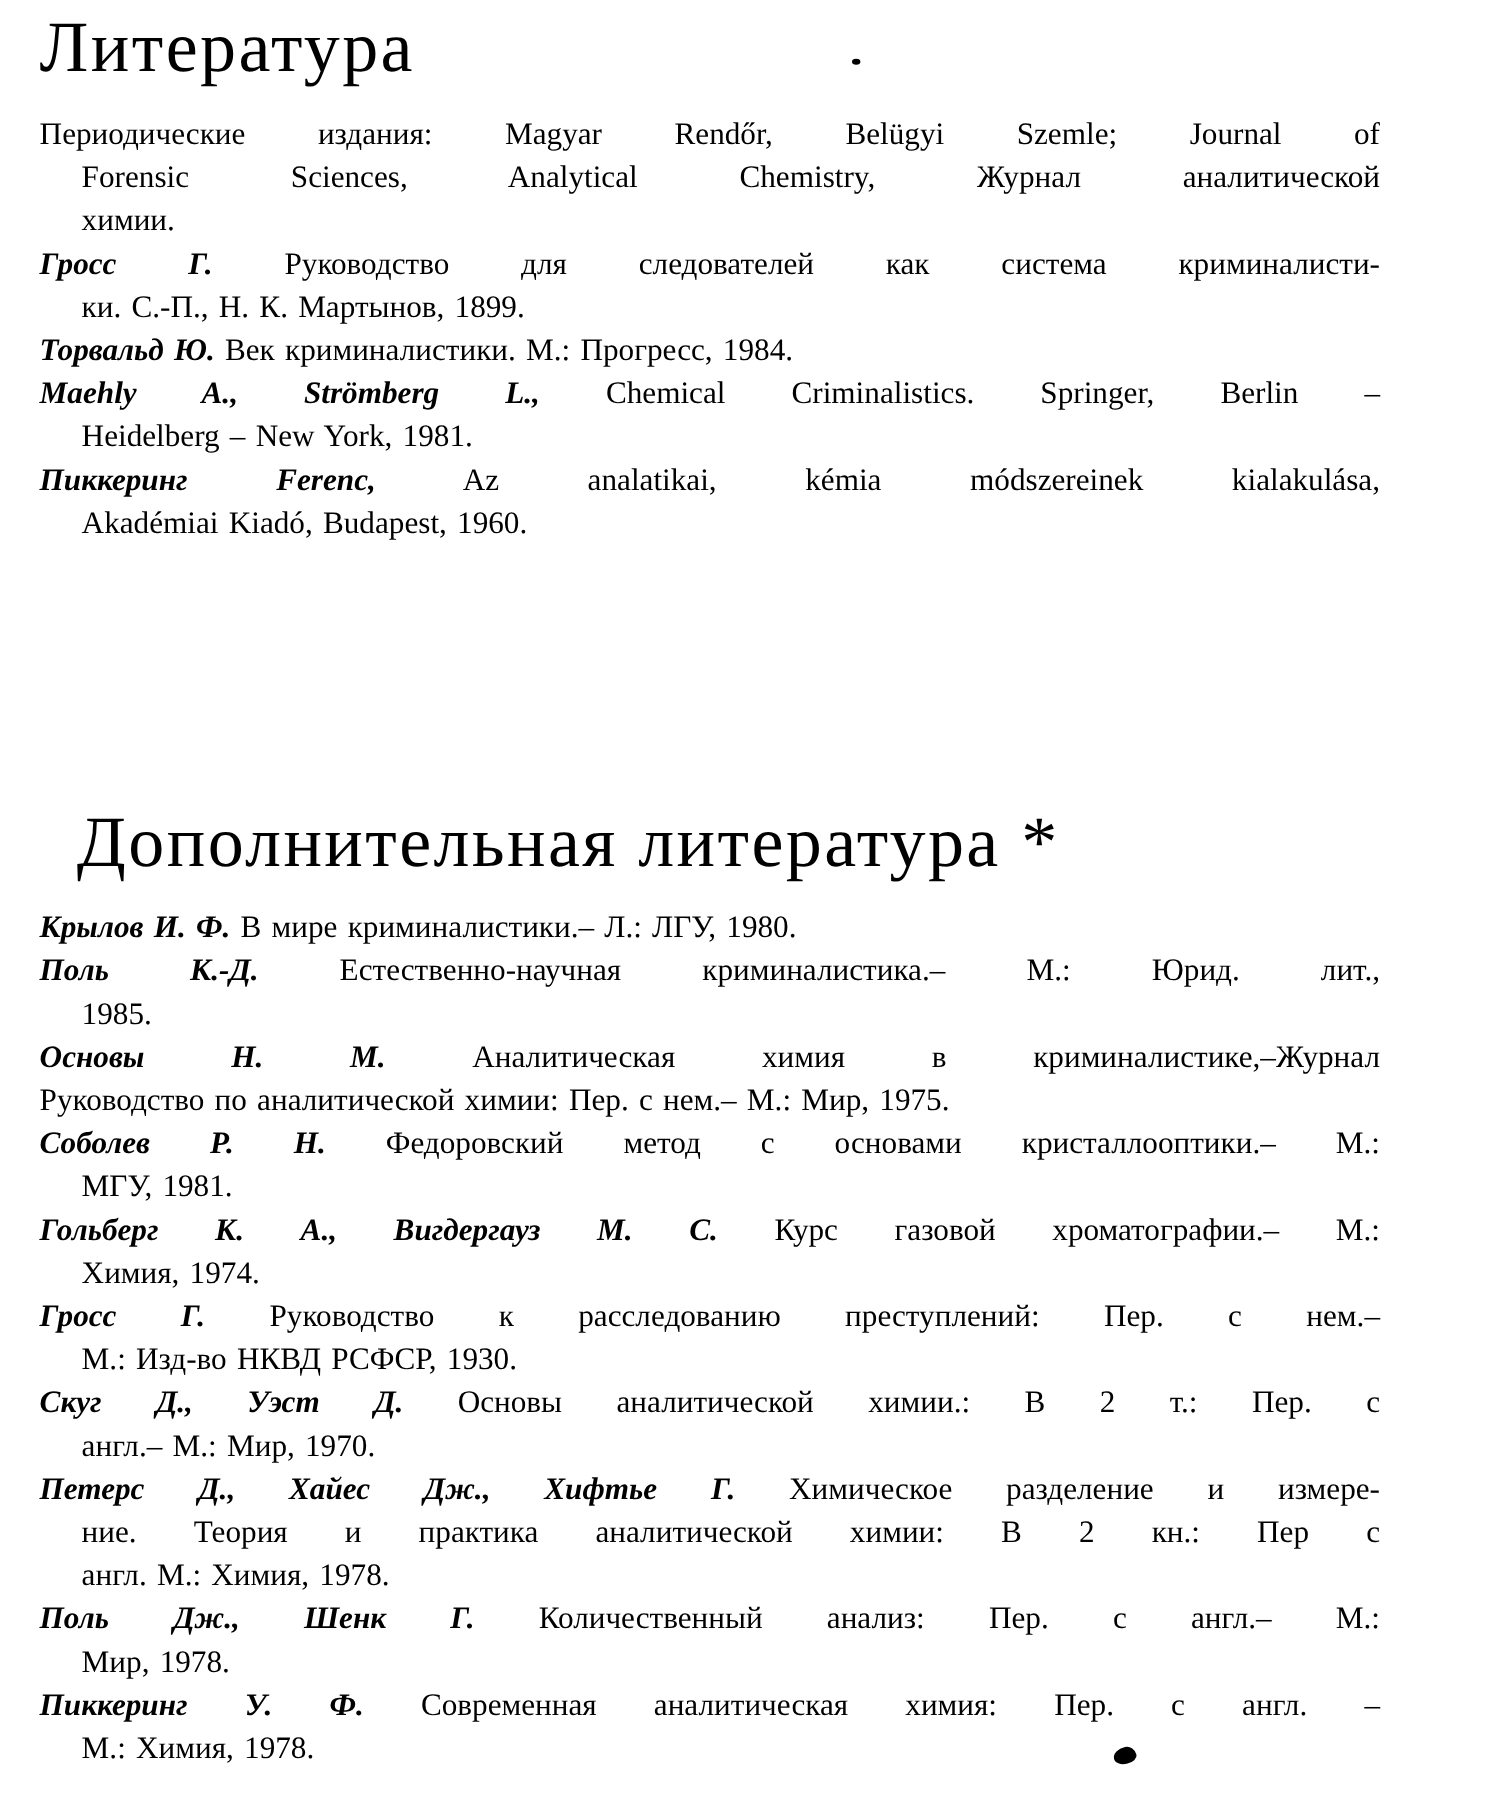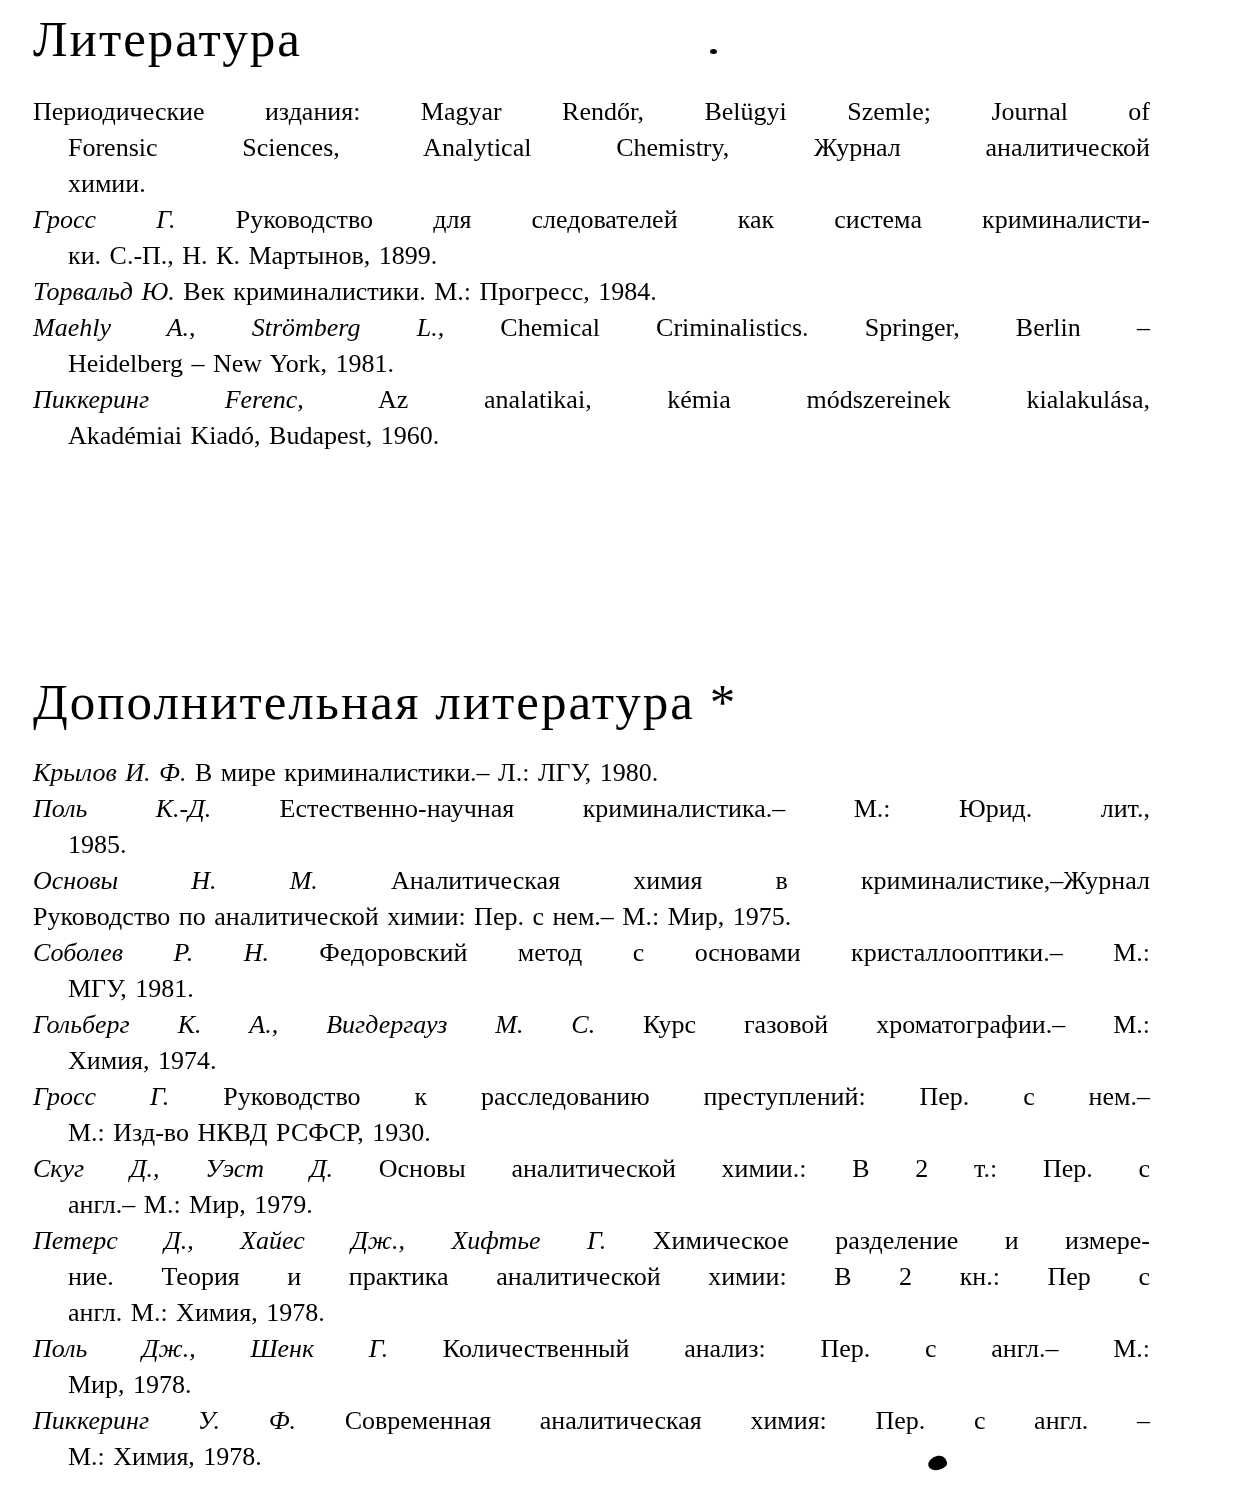--- a/index.html
+++ b/index.html
@@ -8,44 +8,45 @@
     width: 1243px;
     height: 1508px;
     background: #ffffff;
     color: #000000;
     overflow: hidden;
     box-sizing: border-box;
     padding: 10px 93px 0 33px;
     font-family: "Liberation Serif", "DejaVu Serif", serif;
   }
   .section-title {
-    font-size: 51px;
+    font-size: 60px;
     font-weight: normal;
     line-height: 58px;
     letter-spacing: 2px;
     margin: 0 0 26px 0;
     font-family: Liberation Serif, serif;
   }
   .section-title.additional {
     margin-top: 219px;
     margin-bottom: 24px;
+    margin-left: 31px;
   }
   .entries { width: 100%; }
   .entry { margin: 0; }
   .line {
     font-size: 26px;
     line-height: 36px;
     word-spacing: 2px;
     white-space: normal;
     text-align: justify;
     text-align-last: justify;
   }
   .line.end { text-align-last: left; }
   .line.cont { margin-left: 35px; }
-  .line i { font-style: italic; }
+  .line i { font-style: italic; font-weight: bold; }
   .stray-dot {
     position: absolute;
     left: 710px; top: 49px;
     width: 7px; height: 5px;
     background: #000;
     border-radius: 50%;
   }
   .ink-blob {
     position: absolute;
     left: 928px; top: 1456px;
@@ -110,21 +111,21 @@
       <div class="entry">
         <div class="line"><i>Гольберг К. А., Вигдергауз М. С.</i> Курс газовой хроматографии.– М.:</div>
         <div class="line cont end">Химия, 1974.</div>
       </div>
       <div class="entry">
         <div class="line"><i>Гросс Г.</i> Руководство к расследованию преступлений: Пер. с нем.–</div>
         <div class="line cont end">М.: Изд-во НКВД РСФСР, 1930.</div>
       </div>
       <div class="entry">
         <div class="line"><i>Скуг Д., Уэст Д.</i> Основы аналитической химии.: В 2 т.: Пер. с</div>
-        <div class="line cont end">англ.– М.: Мир, 1979.</div>
+        <div class="line cont end">англ.– М.: Мир, 1970.</div>
       </div>
       <div class="entry">
         <div class="line"><i>Петерс Д., Хайес Дж., Хифтье Г.</i> Химическое разделение и измере-</div>
         <div class="line cont">ние. Теория и практика аналитической химии: В 2 кн.: Пер с</div>
         <div class="line cont end">англ. М.: Химия, 1978.</div>
       </div>
       <div class="entry">
         <div class="line"><i>Поль Дж., Шенк Г.</i> Количественный анализ: Пер. с англ.– М.:</div>
         <div class="line cont end">Мир, 1978.</div>
       </div>

